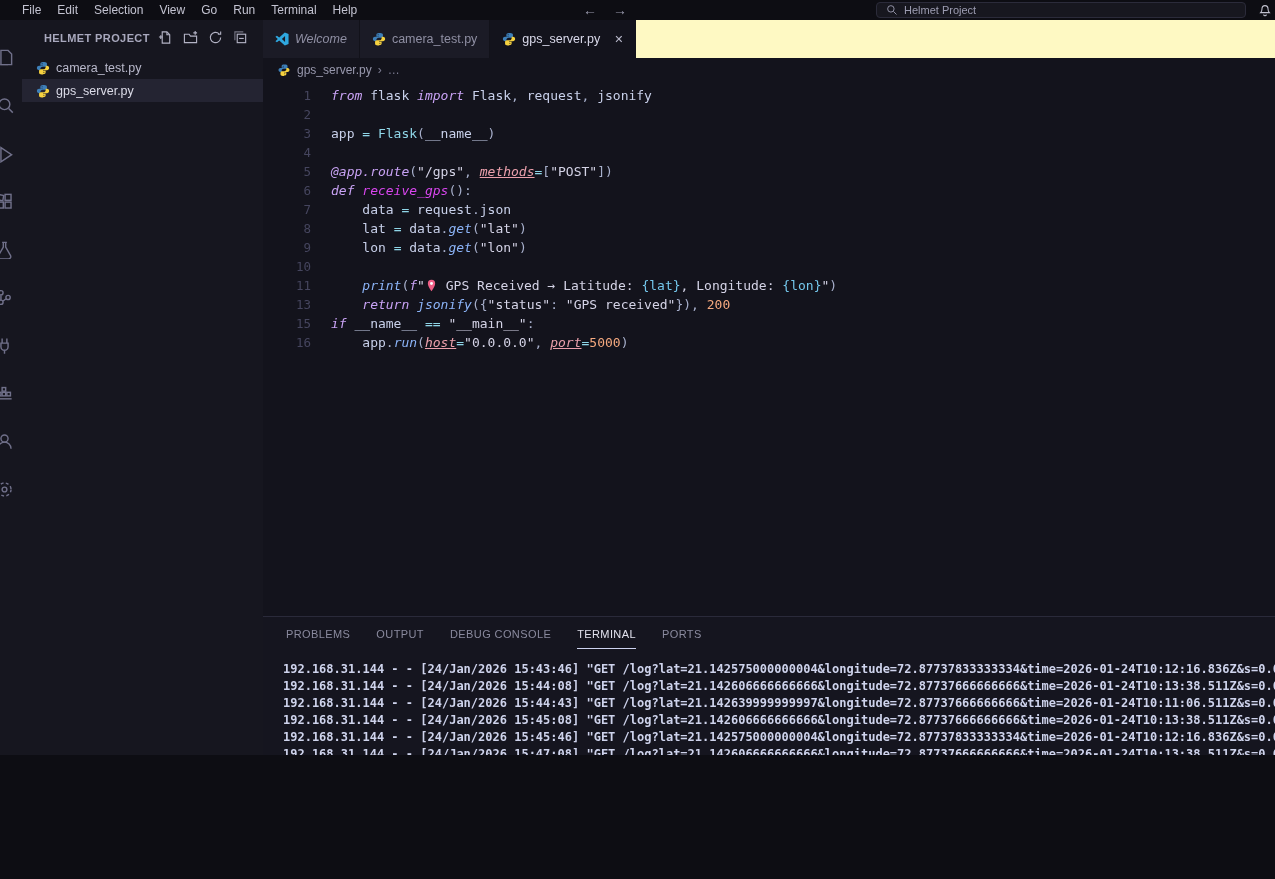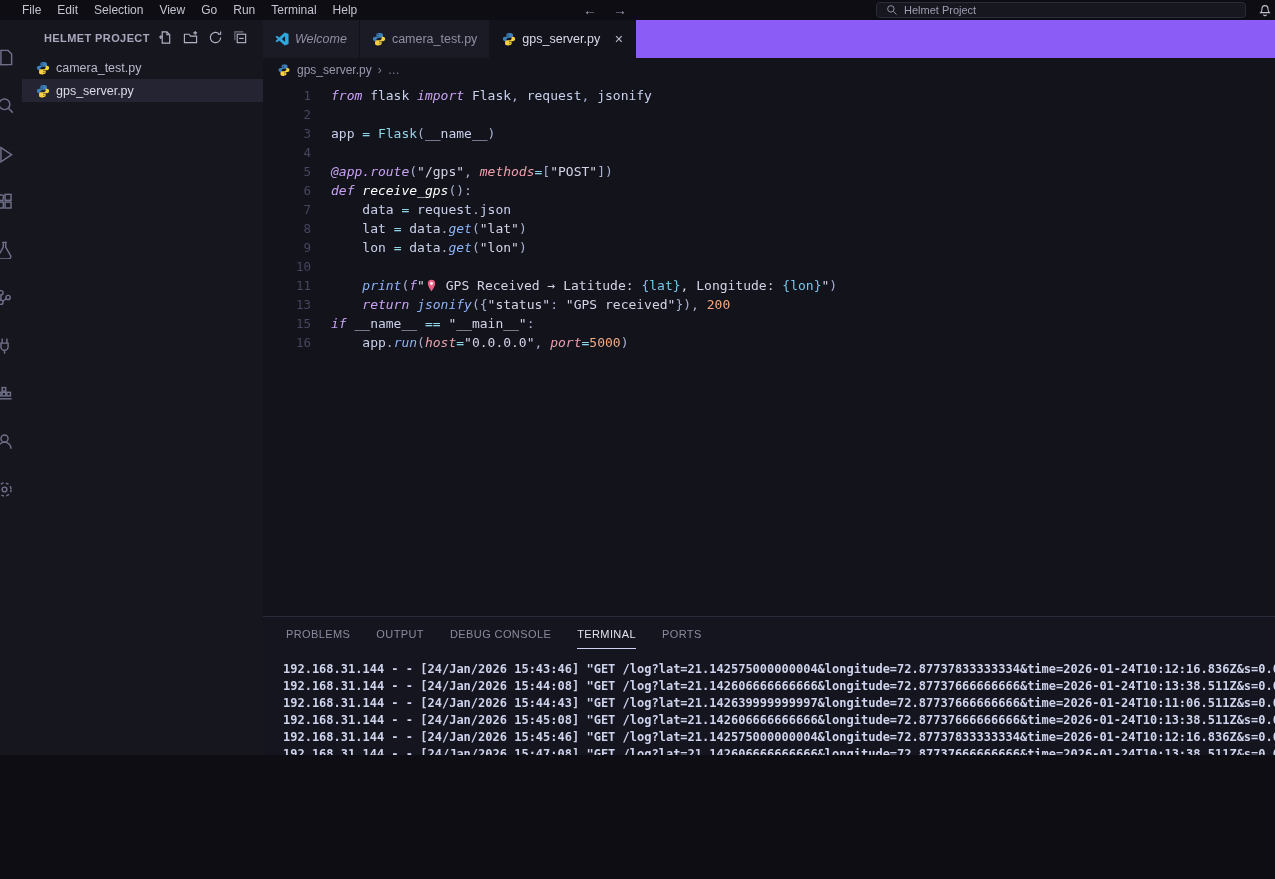--- a/index.html
+++ b/index.html
@@ -27,21 +27,21 @@
   .sidebar-title { font-size:11px; font-weight:600; letter-spacing:.4px; color:#a8a8bd; }
   .sidebar-actions { margin-left:auto; display:flex; gap:9px; color:#b3b3c5; }
   .sb-action { width:16px; height:16px; display:flex; }
   .filelist { display:flex; flex-direction:column; }
   .file-row { height:23px; display:flex; align-items:center; gap:6px; padding-left:14px; font-size:12.5px; color:#b9b9cb; cursor:pointer; }
   .file-row.selected { background:#242432; color:#dcdce8; }
   .file-icon { display:flex; }
 
   
   .editor-col { flex:1; display:flex; flex-direction:column; min-width:0; background:#13131c; }
-  .tabbar { height:38px; background:#8b5cf6; display:flex; align-items:stretch; flex:none; }
+  .tabbar { height:38px; background:#fef9c3; display:flex; align-items:stretch; flex:none; }
   .tab { display:flex; align-items:center; gap:6px; padding:0 12px; font-size:12.5px; color:#8f8fa3; background:#1b1b26; border-right:1px solid #12121a; cursor:pointer; }
   .tab.italic .tab-label { font-style:italic; }
   .tab.active { background:#13131c; color:#d9d9ea; }
   .tab-close { margin-left:8px; font-size:11px; color:#b9b9cb; }
   .tab-icon { display:flex; }
 
   .breadcrumb { height:24px; display:flex; align-items:center; gap:6px; padding-left:14px; font-size:12px; color:#9898ad; flex:none; }
   .bc-icon { display:flex; transform:scale(.9); }
   .bc-sep { color:#7c7c92; }
 
@@ -51,23 +51,23 @@
   .code-line .content { margin-left:20px; }
   .code-line.current { background:rgba(255,255,255,0.025); box-shadow:inset 0 1px 0 #2c2c3e, inset 0 -1px 0 #2c2c3e; }
   .code-line.current .gutter { color:#9c9cc0; }
 
   .tk-kw  { color:#c9a3f5;font-style:italic; }
   .tk-tx  { color:#c8d0ea; }
   .tk-op  { color:#8fd6e8; }
   .tk-pn  { color:#a8b0cc; }
   .tk-str { color:#d4d3e6; }
   .tk-num { color:#f5a97f; }
-  .tk-par { color:#eba0ac; font-style:italic; }
+  .tk-par { color:#eba0ac; font-style:italic;text-decoration:underline; }
   .tk-fn  { color:#8cb4f8; font-style:italic; }
-  .tk-fnd { color:#ffffff; font-style:italic; }
+  .tk-fnd { color:#d946ef; font-style:italic; }
   .tk-dec { color:#c9a3f5; font-style:italic;margin-top:20px; }
   .tk-cl  { color:#8fd6e8; }
   .tk-cst { color:#c8d0ea; }
   .tk-fpre{ color:#c9a3f5; font-style:italic; }
   .tk-br  { color:#74c7ec; }
   .tk-pin svg { vertical-align:-2px; }
 
   
   .panel { height:139px; flex:none; border-top:1px solid #2a2a3a; background:#15151f; display:flex; flex-direction:column; }
   .panel-tabs { height:34px; display:flex; align-items:stretch; padding-left:10px; flex:none; }

